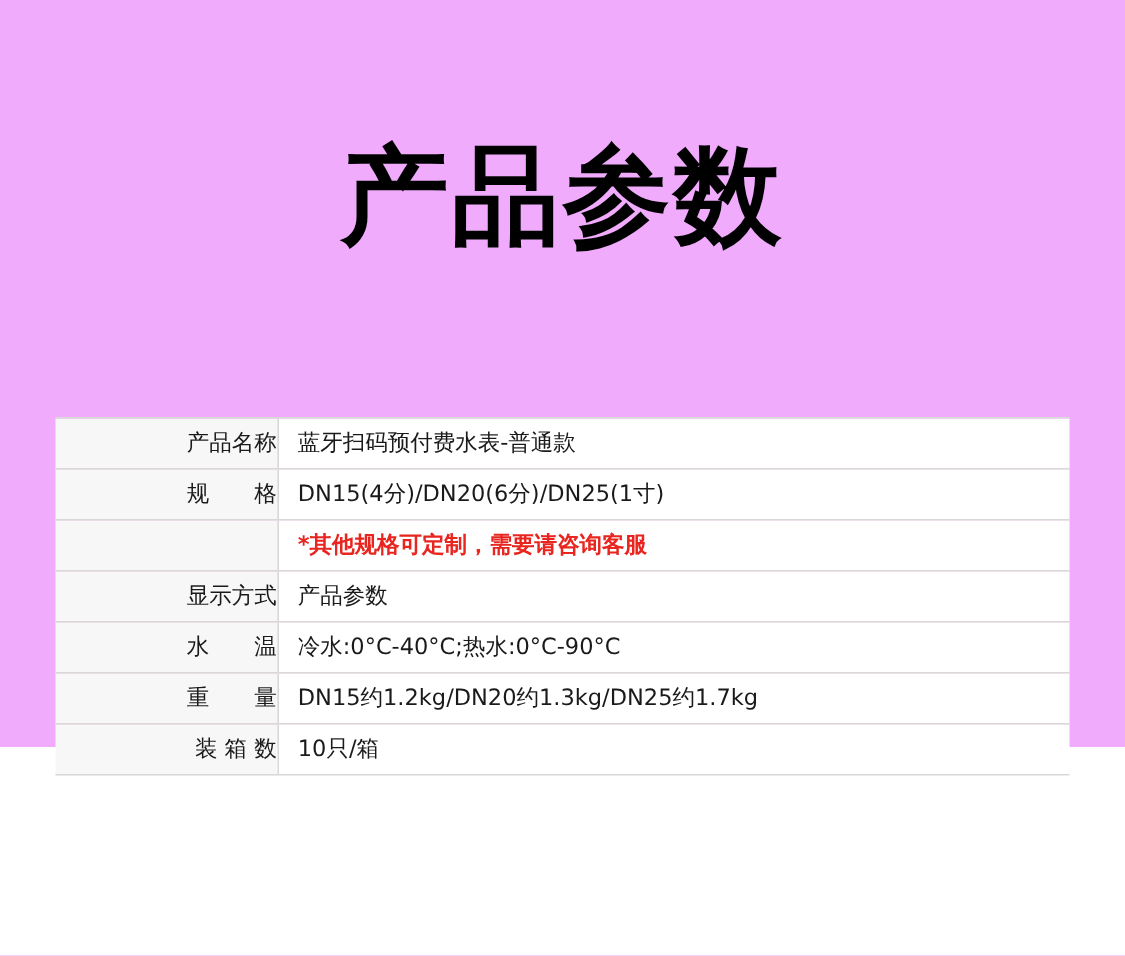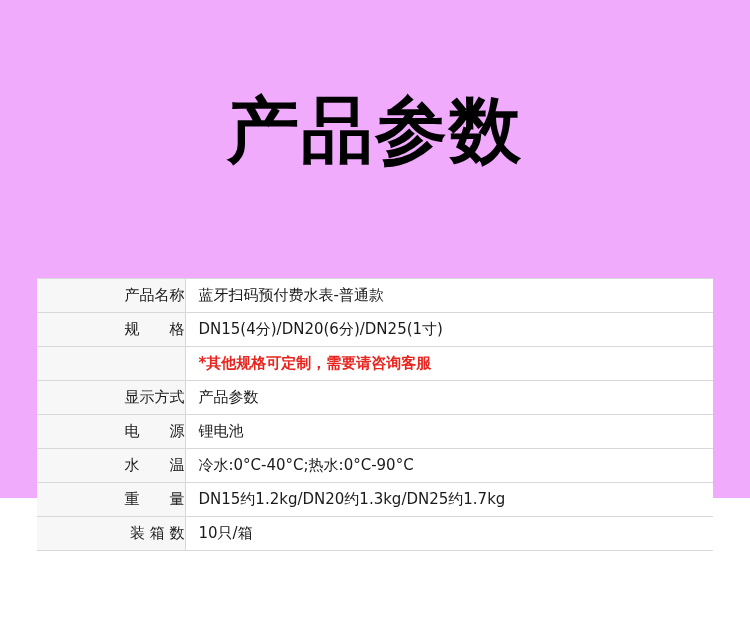--- a/index.html
+++ b/index.html
@@ -100,24 +100,20 @@
       </tr>
       <tr class="note">
         <td class="label"></td>
         <td class="value note-text">*其他规格可定制，需要请咨询客服</td>
       </tr>
       <tr>
         <td class="label">显示方式</td>
         <td class="value">产品参数</td>
       </tr>
       <tr>
-        <td class="label">电　　源</td>
-        <td class="value">锂电池</td>
-      </tr>
-      <tr>
         <td class="label">水　　温</td>
         <td class="value">冷水:0°C-40°C;热水:0°C-90°C</td>
       </tr>
       <tr>
         <td class="label">重　　量</td>
         <td class="value">DN15约1.2kg/DN20约1.3kg/DN25约1.7kg</td>
       </tr>
       <tr>
         <td class="label">装 箱 数</td>
         <td class="value">10只/箱</td>

